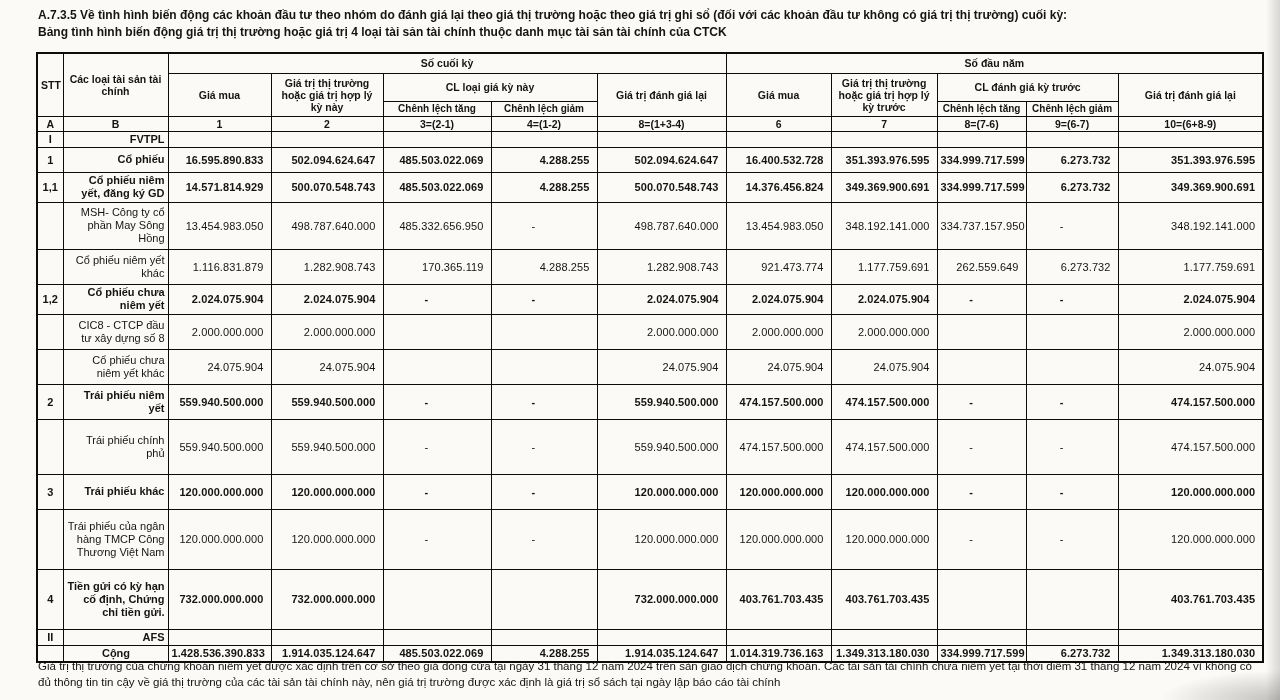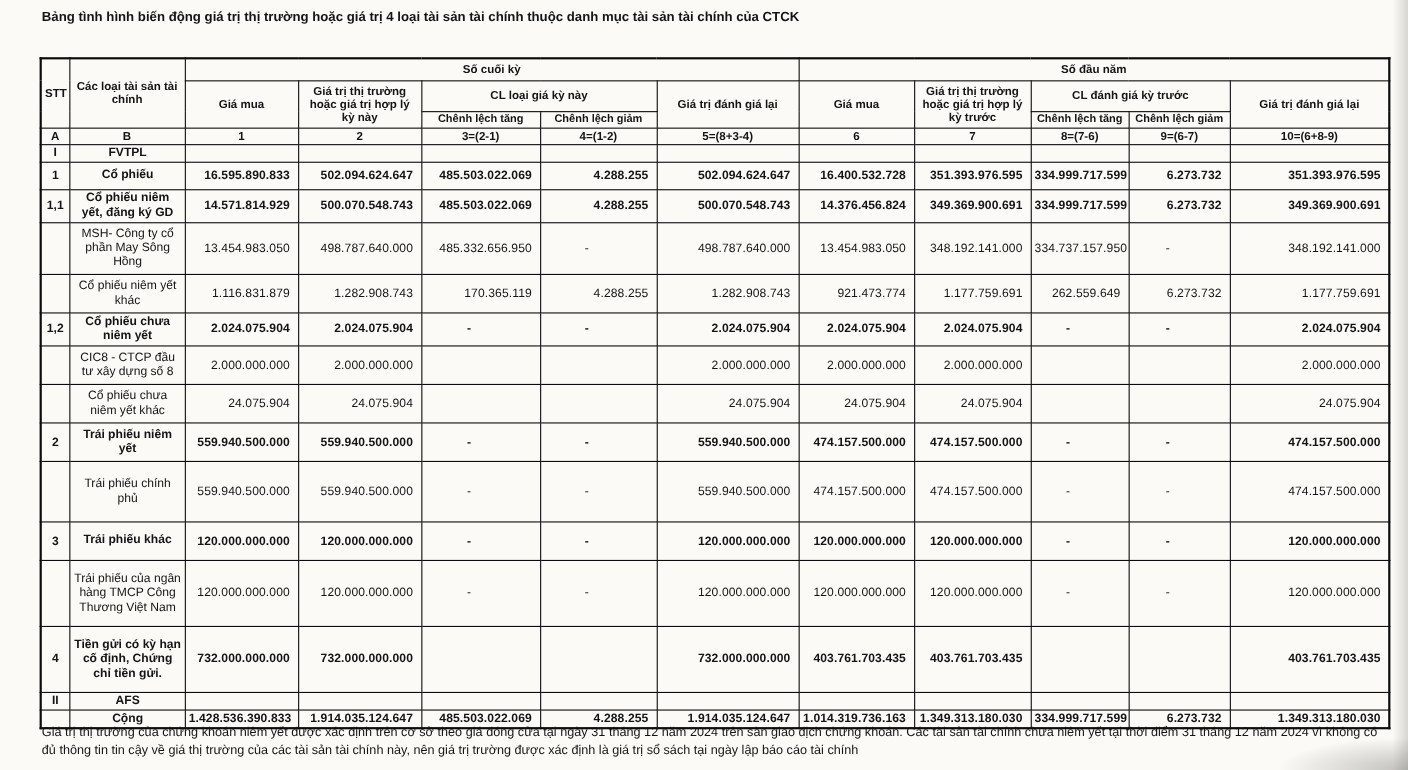--- a/index.html
+++ b/index.html
@@ -39,21 +39,21 @@
   }
   thead th { font-weight:bold; text-align:center; }
   tr.h1 { height:20px; }
   tr.h2 { height:28px; }
   tr.h3 { height:15px; }
   tr.h3 th { font-size:10px; }
   tr.hcode { height:14px; }
   tr.hcode th { font-size:10.5px; }
 
   tbody td.stt { text-align:center; font-size:11px; }
-  tbody td.label { text-align:center; font-size:11px; padding-left:4px; line-height:13px; }
+  tbody td.label { text-align:right; font-size:11px; padding-left:4px; line-height:13px; }
   tbody td.num { text-align:right; font-size:11px; padding-right:7px; letter-spacing:.1px; }
   tbody td.num.dash { text-align:center; padding-right:24px; }
   tr.row-bold td, tr.row-section td, tr.row-total td { font-weight:bold; }
   tr.row-total td.label { text-align:center; }
 
   tbody tr:nth-child(1)  { height:13px; }
   tbody tr:nth-child(2)  { height:25px; }
   tbody tr:nth-child(3)  { height:30px; }
   tbody tr:nth-child(4)  { height:47px; }
   tbody tr:nth-child(5)  { height:35px;margin-left:20px; }
@@ -70,20 +70,21 @@
 
   .footnote {
     position:absolute; left:38px; top:658px; width:1214px;
     font-size:11.5px; line-height:16px; text-align:justify;
   }
 </style>
 </head>
 <body>
 
 <div class="title">
+  <div>A.7.3.5 Về tình hình biến động các khoản đầu tư theo nhóm do đánh giá lại theo giá thị trường hoặc theo giá trị ghi sổ (đối với các khoản đầu tư không có giá trị thị trường) cuối kỳ:</div>
   <div>Bảng tình hình biến động giá trị thị trường hoặc giá trị 4 loại tài sản tài chính  thuộc danh mục tài sản tài chính của CTCK</div>
 </div>
 
 <table class="main">
   <colgroup>
     <col style="width:26px">
       <col style="width:105px">
       <col style="width:103px">
       <col style="width:112px">
     <col style="width:108px">
@@ -118,21 +119,21 @@
       <th>Chênh lệch tăng</th>
       <th>Chênh lệch giảm</th>
     </tr>
     <tr class="hcode">
       <th>A</th>
       <th>B</th>
       <th>1</th>
       <th>2</th>
       <th>3=(2-1)</th>
       <th>4=(1-2)</th>
-      <th>5=(8+3-4)</th>
+      <th>8=(1+3-4)</th>
       <th>6</th>
       <th>7</th>
       <th>8=(7-6)</th>
       <th>9=(6-7)</th>
       <th>10=(6+8-9)</th>
     </tr>
   </thead>
   <tbody>
       <tr class="row-section">
         <td class="stt">I</td>

